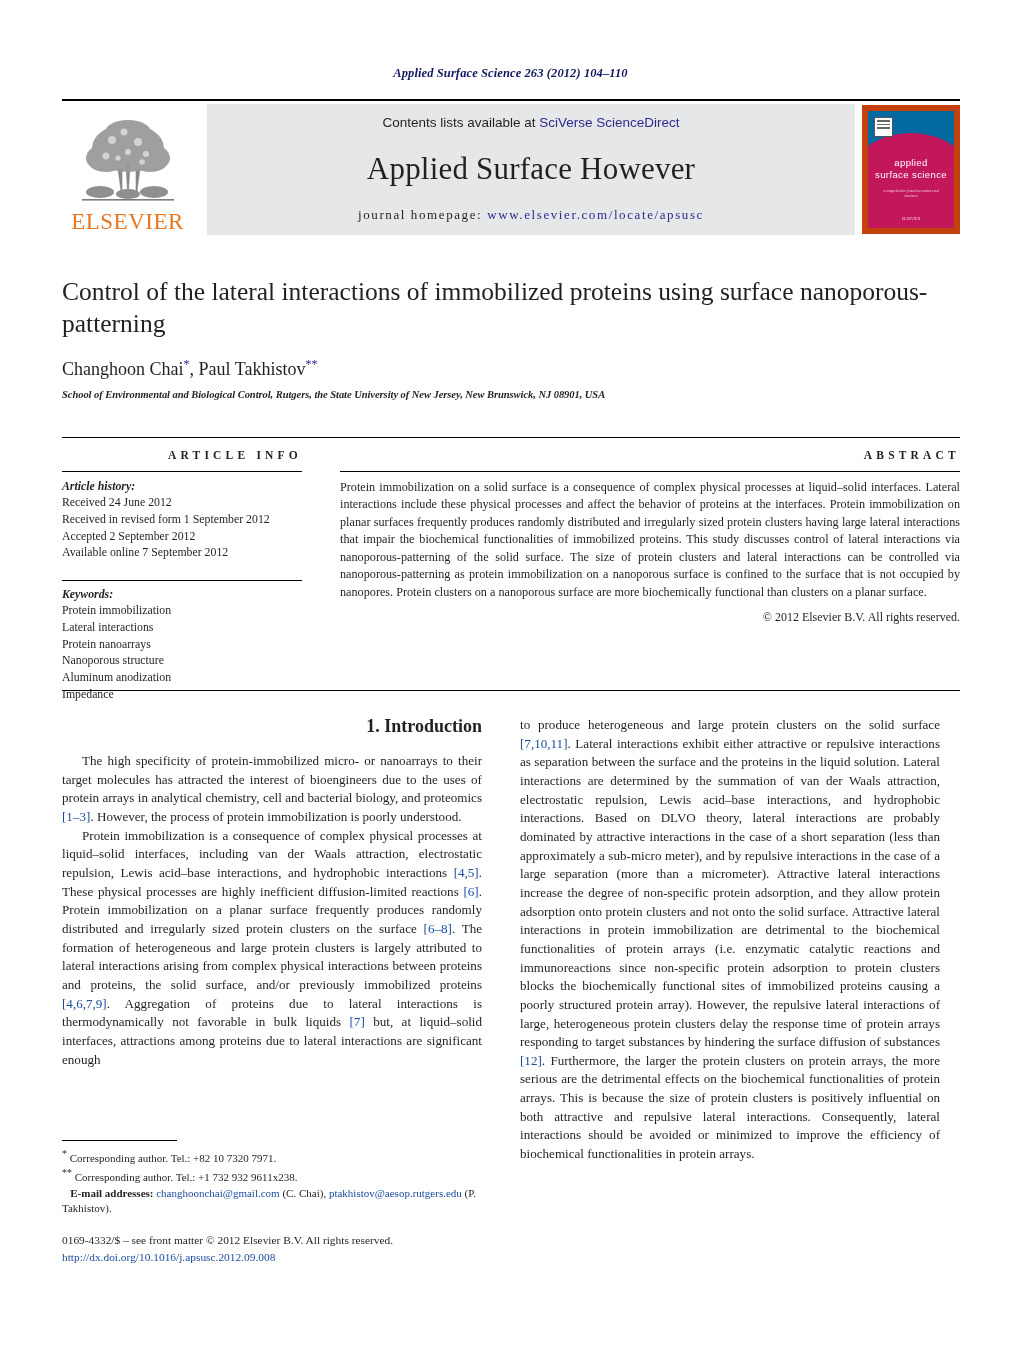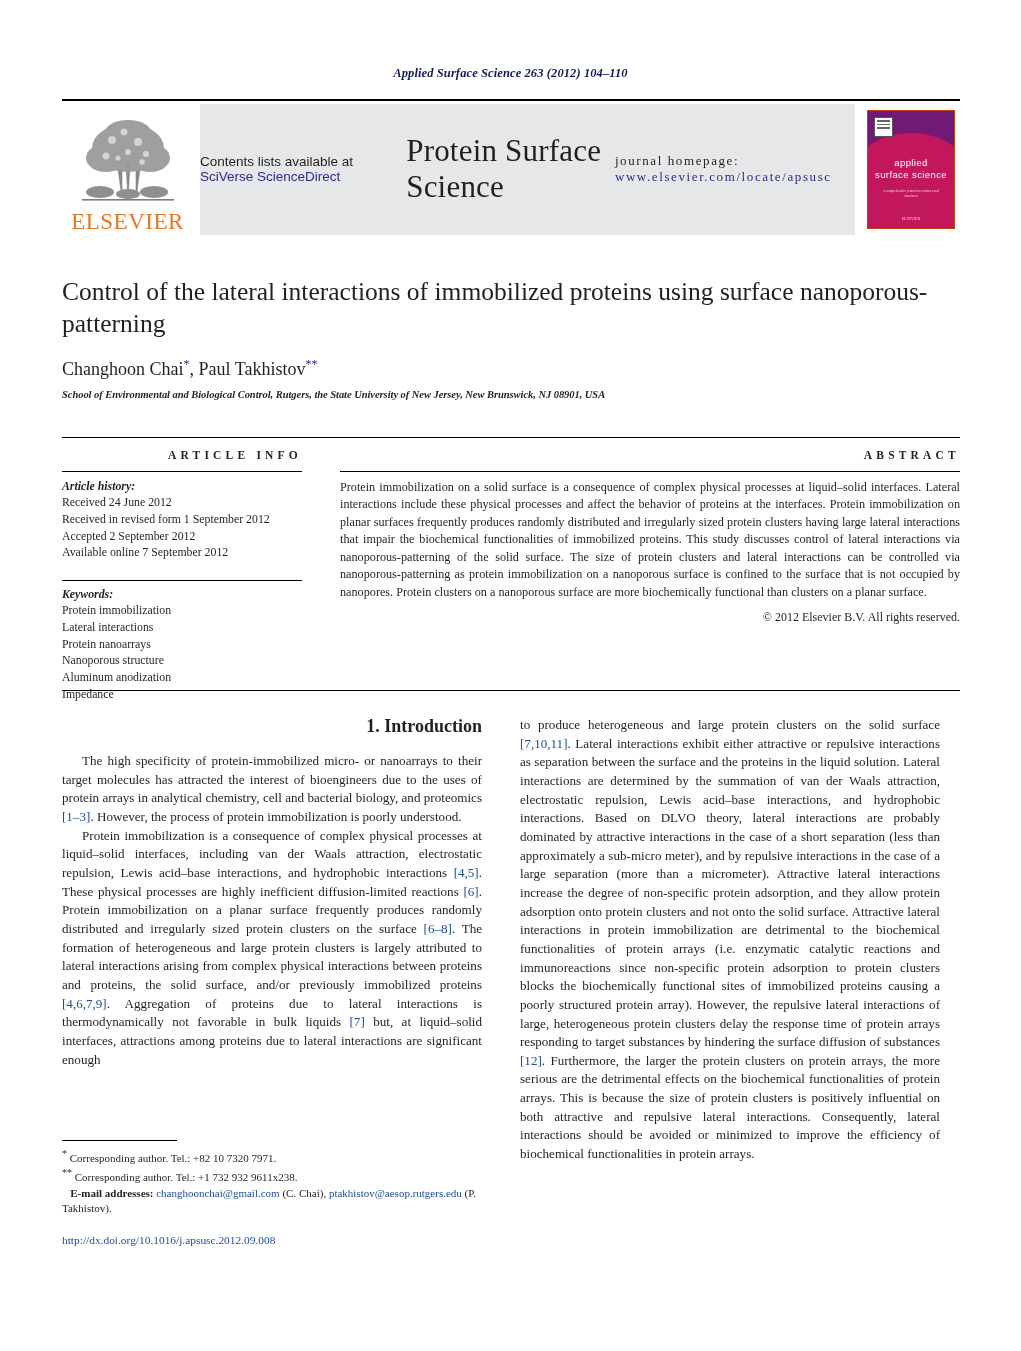--- a/index.html
+++ b/index.html
@@ -74,23 +74,24 @@
     font-size: 23px;
     letter-spacing: 0.5px;
     color: #e87722;
     line-height: 1;
     font-weight: 400;
   }
 
   .journal-band {
     flex: 1 1 auto;
     background: #e6e7e8;
-    margin-left: 7px;
+    margin-left: 14px;
     margin-right: 7px;
     display: flex;
+    flex-direction: column;
     justify-content: space-between;
     align-items: center;
     padding: 11px 0 12px 0;
     box-sizing: border-box;
   }
   .contents-line {
     font-family: "Liberation Sans", sans-serif;
     font-size: 13.5px;
     color: #231f20;
   }
@@ -116,22 +117,22 @@
   .cover-block {
     width: 98px;
     flex: 0 0 98px;
     display: flex;
     align-items: center;
     justify-content: center;
   }
   .cover {
     width: 86px;
     height: 117px;
-    border: 1px solid #c2410c;
-    background: #701a75;
+    border: 6px solid #c2410c;
+    background: #0369a1;
     position: relative;
     overflow: hidden;
   }
   .cover-bottom {
     position: absolute;
     left: 0; right: 0; bottom: 0;
     height: 76px;
     background: #c2175b;
   }
   .cover-arc {
@@ -415,21 +416,21 @@
             <rect x="6" y="85" width="92" height="1.6" fill="#7d7d7d"></rect>
           </svg>
         </div>
         <div class="elsevier-word">ELSEVIER</div>
       </div>
 
       <div class="journal-band">
         <div class="contents-line">
           <span>Contents lists available at </span><span class="sd">SciVerse ScienceDirect</span>
         </div>
-        <div class="journal-name">Protein Surface Science</div>
+        <div class="journal-name">Applied Surface However</div>
         <div class="homepage-line">
           <span>journal homepage: </span><span class="url">www.elsevier.com/locate/apsusc</span>
         </div>
       </div>
 
       <div class="cover-block">
         <div class="cover">
           <div class="cover-bottom"></div>
           <div class="cover-arc"></div>
           <div class="cover-logo">
@@ -519,16 +520,17 @@
     <div class="fn-line">
       &nbsp;&nbsp;&nbsp;<span class="fn-ital">E-mail addresses:</span>
       <span class="link">changhoonchai@gmail.com</span>
       <span>(C. Chai),</span>
       <span class="link">ptakhistov@aesop.rutgers.edu</span>
       <span>(P. Takhistov).</span>
     </div>
   </div>
 
   <div class="issn-block">
+    <div class="issn-line">0169-4332/$ – see front matter © 2012 Elsevier B.V. All rights reserved.</div>
     <div class="doi-line">http://dx.doi.org/10.1016/j.apsusc.2012.09.008</div>
   </div>
 
 </div>
 
 </body></html>

